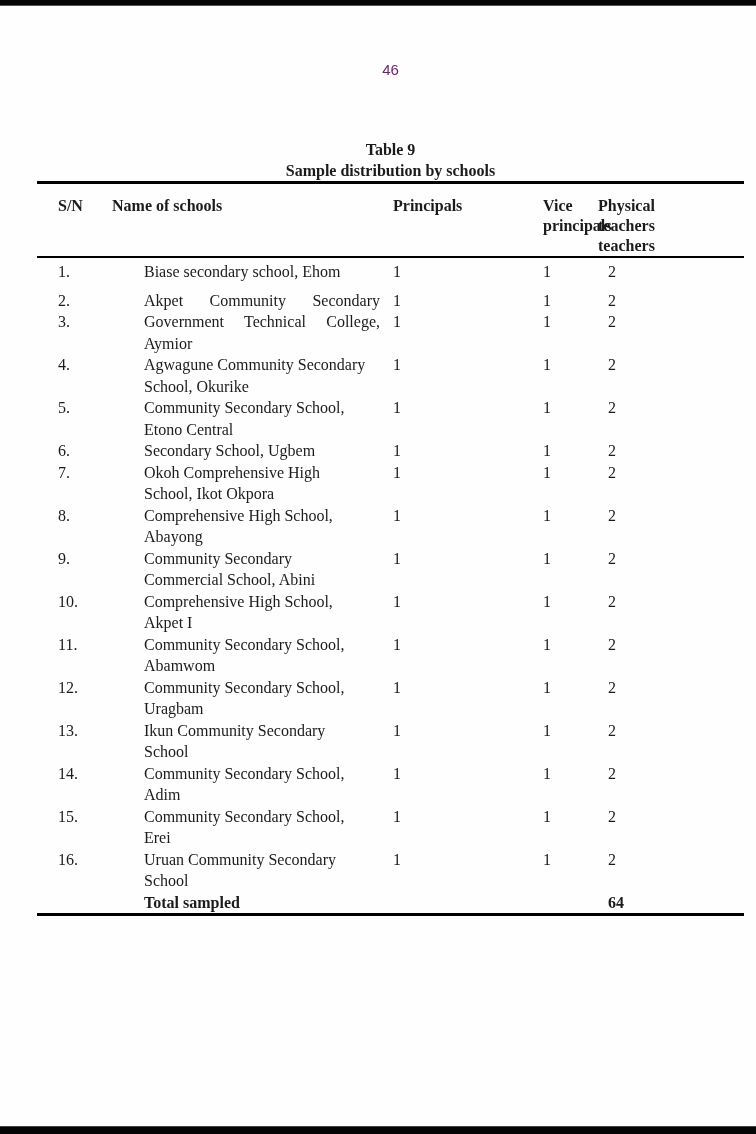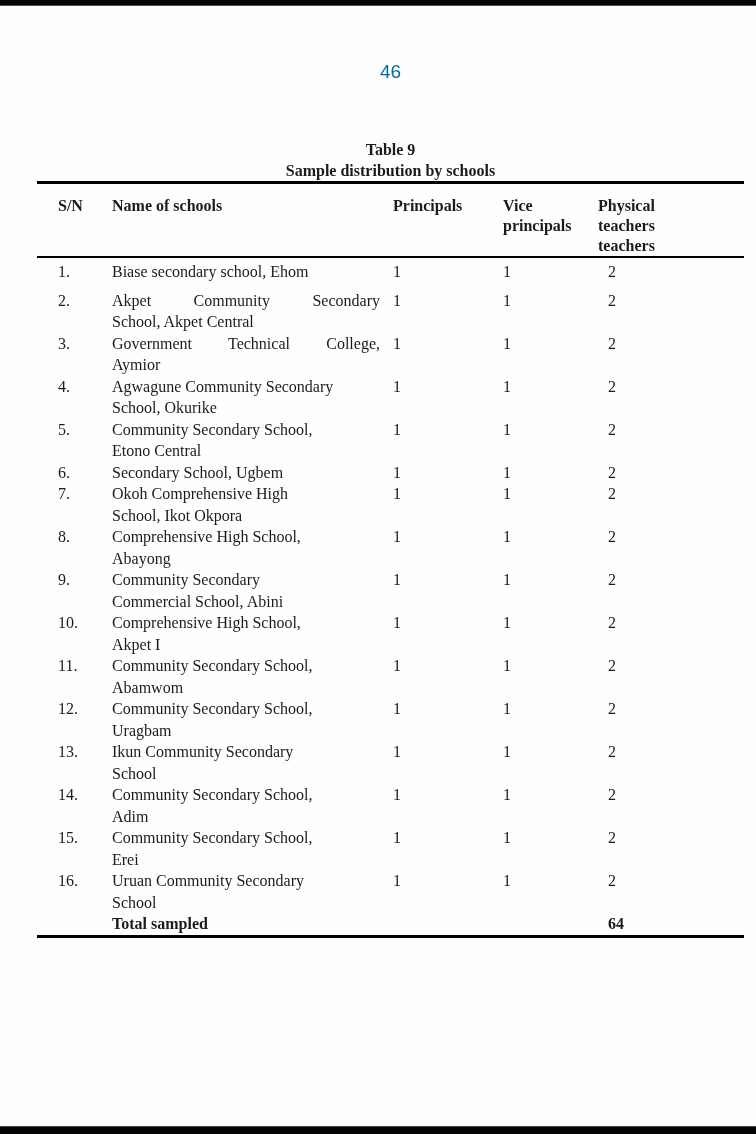--- a/index.html
+++ b/index.html
@@ -11,21 +11,21 @@
     color:#1b1b1b;
     overflow:hidden;
   }
   .edge-bar{position:absolute;left:0;width:756px;background:#050505;}
   .edge-bar.top{top:0;height:5px;border-bottom:1px solid #555;}
   .edge-bar.bottom{bottom:0;height:7px;border-top:1px solid #444;}
   .page-number{
     position:absolute;top:61px;left:37px;width:707px;
     text-align:center;
     font-family:"Liberation Sans", sans-serif;
-    font-size:19px;color:#0369a1;
+    font-size:15px;color:#701a75;
   }
   .table-block{
     position:absolute;left:37px;top:139px;width:707px;
     font-size:16px;line-height:21.5px;
   }
   .t-title{font-weight:bold;text-align:center;line-height:21px;}
   .rule{background:#000;}
   .rule.thick{height:3px;}
   .rule.thin{height:2px;}
   .rule.top-rule{margin-top:0px;}
@@ -36,23 +36,23 @@
     line-height:20px;
     padding:12px 0 0 0;
   }
   .hdr .h-sn{padding-left:21px;}
   .trow{
     display:grid;
     grid-template-columns:75px 281px 105px 100px 146px;
   }
   .trow.single{margin-bottom:7px;}
   .sn-cell{padding-left:21px;}
-  .name-cell{padding-right:13px;}
+  .name-cell{padding-right:13px;margin-left:32px;}
   .name-line.justify{text-align:justify;text-align-last:justify;}
-  .vice-cell{padding-left:5px;}
+  .vice-cell{padding-left:5px;margin-left:40px;}
   .pe-cell{padding-left:10px;}
   .body-rows{padding-top:3px;}
   .total-row{font-weight:bold;}
   .bottom-rule{margin-top:0px;}
 </style>
 </head>
 <body>
 
 <div class="page">
 
@@ -91,21 +91,20 @@
             <div class="name-line">Biase secondary school, Ehom</div>
           </div>
           <div class="principals-cell">1</div>
           <div class="vice-cell">1</div>
           <div class="pe-cell">2</div>
         </div>
         <div class="trow">
           <div class="sn-cell">2.</div>
           <div class="name-cell">
             <div class="name-line justify">Akpet Community Secondary</div>
-            <div class="name-line">School, Akpet Central</div>
           </div>
           <div class="principals-cell">1</div>
           <div class="vice-cell">1</div>
           <div class="pe-cell">2</div>
         </div>
         <div class="trow">
           <div class="sn-cell">3.</div>
           <div class="name-cell">
             <div class="name-line justify">Government Technical College,</div>
             <div class="name-line">Aymior</div>

